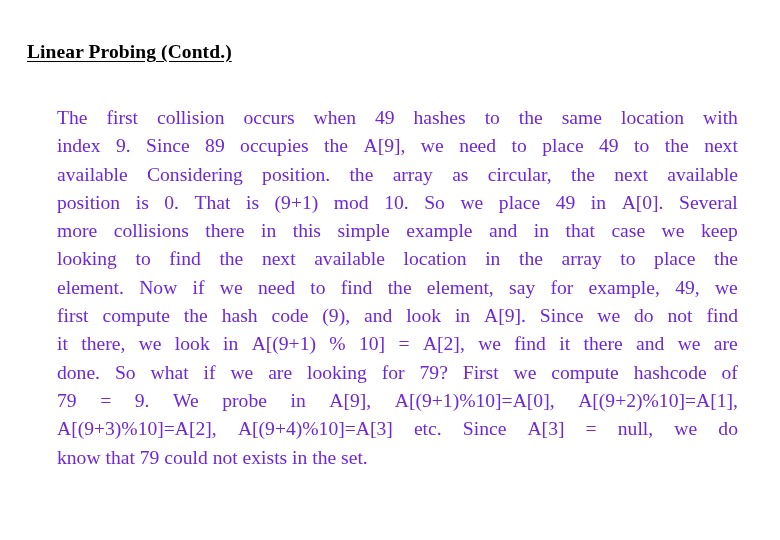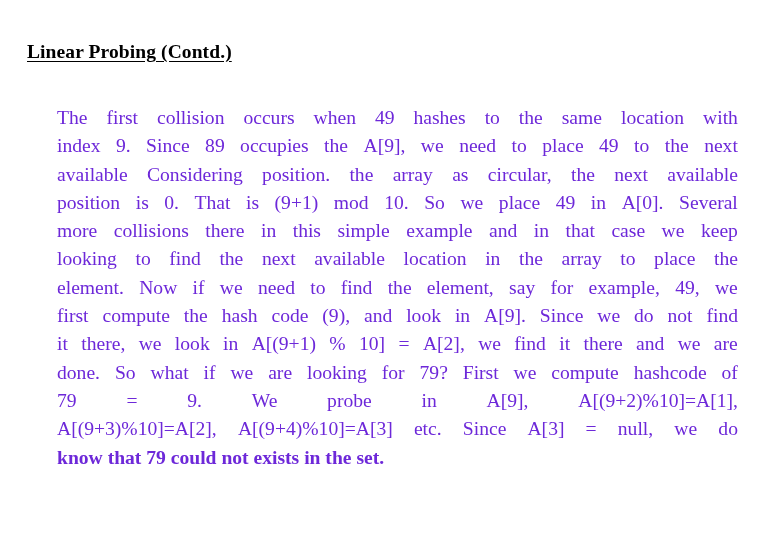--- a/index.html
+++ b/index.html
@@ -60,21 +60,20 @@
     justify-content: space-between;
     width: 681px;
   }
   .body-line.justify > span {
     white-space: pre;
   }
 
   
   .body-line.flush {
     display: block;
-    font-weight: bold;
   }
 </style>
 </head>
 <body>
 
 <div class="slide">
 
   <div class="slide-title">Linear Probing (Contd.)</div>
 
   <div class="body-block">
@@ -237,20 +236,21 @@
         <span>of</span>
       </div>
     <div class="body-line justify">
         <span>79</span>
         <span>=</span>
         <span>9.</span>
         <span>We</span>
         <span>probe</span>
         <span>in</span>
         <span>A[9],</span>
+        <span>A[(9+1)%10]=A[0],</span>
         <span>A[(9+2)%10]=A[1],</span>
       </div>
     <div class="body-line justify">
         <span>A[(9+3)%10]=A[2],</span>
         <span>A[(9+4)%10]=A[3]</span>
         <span>etc.</span>
         <span>Since</span>
         <span>A[3]</span>
         <span>=</span>
         <span>null,</span>

